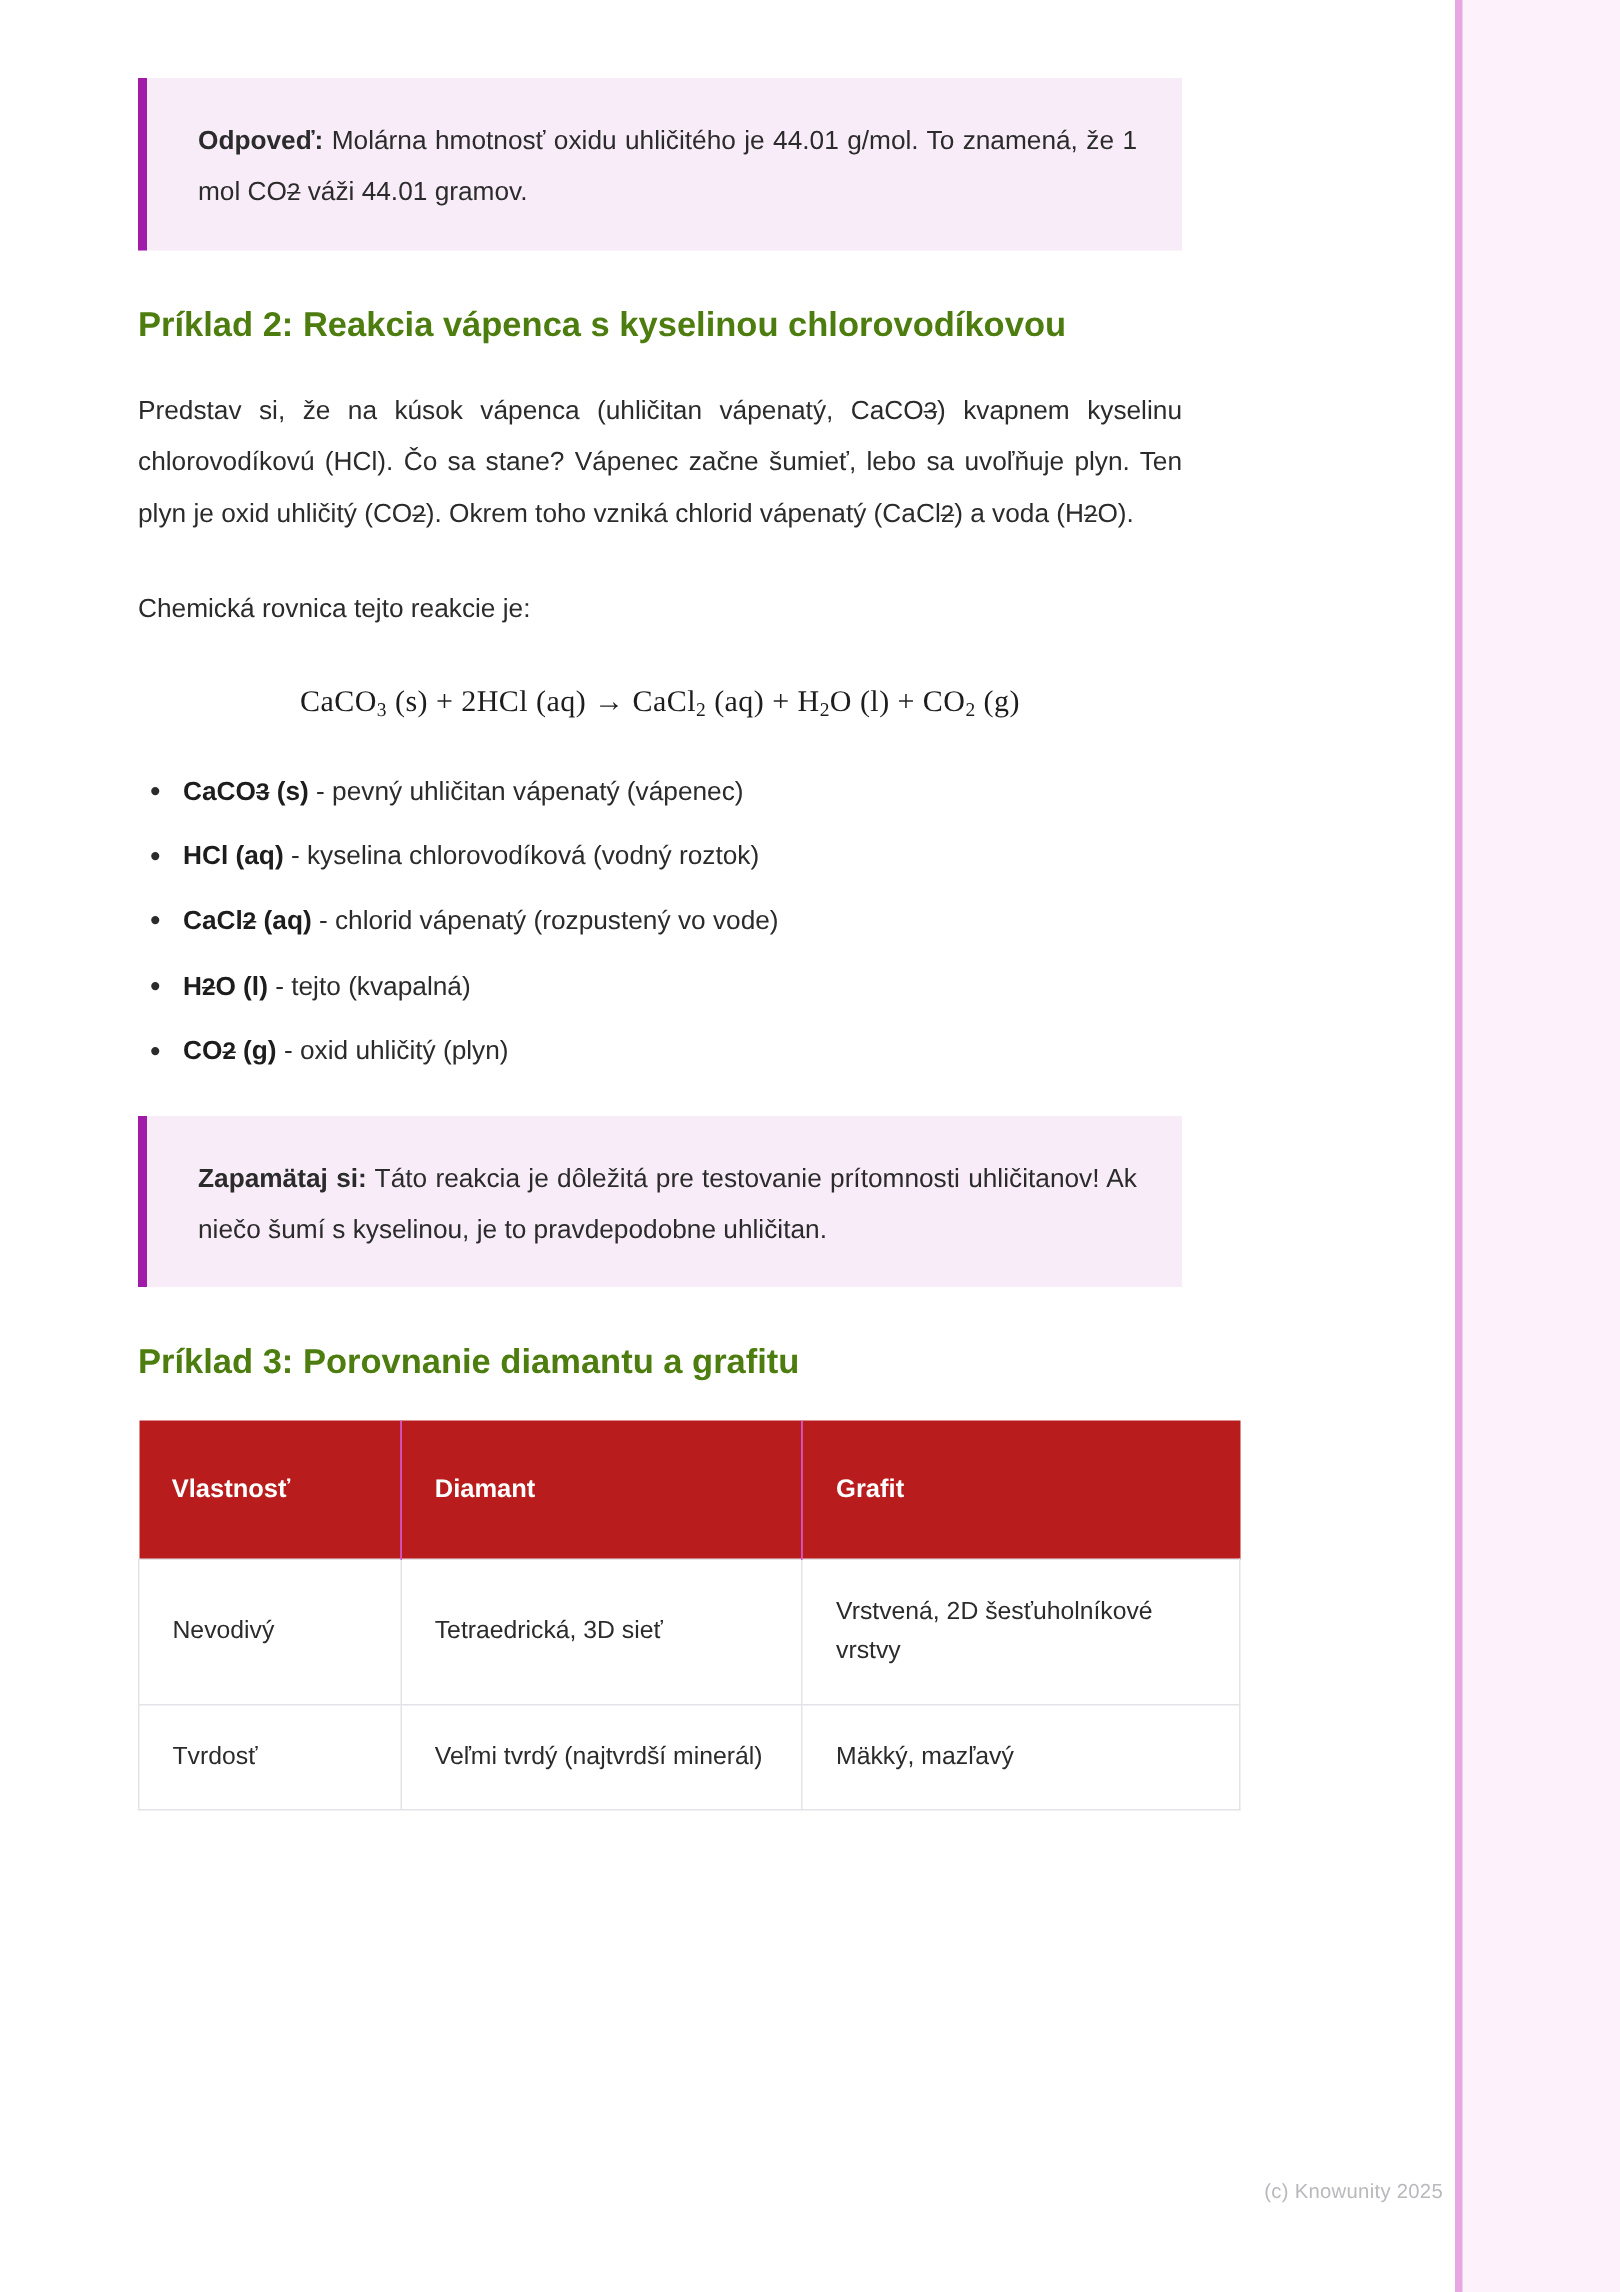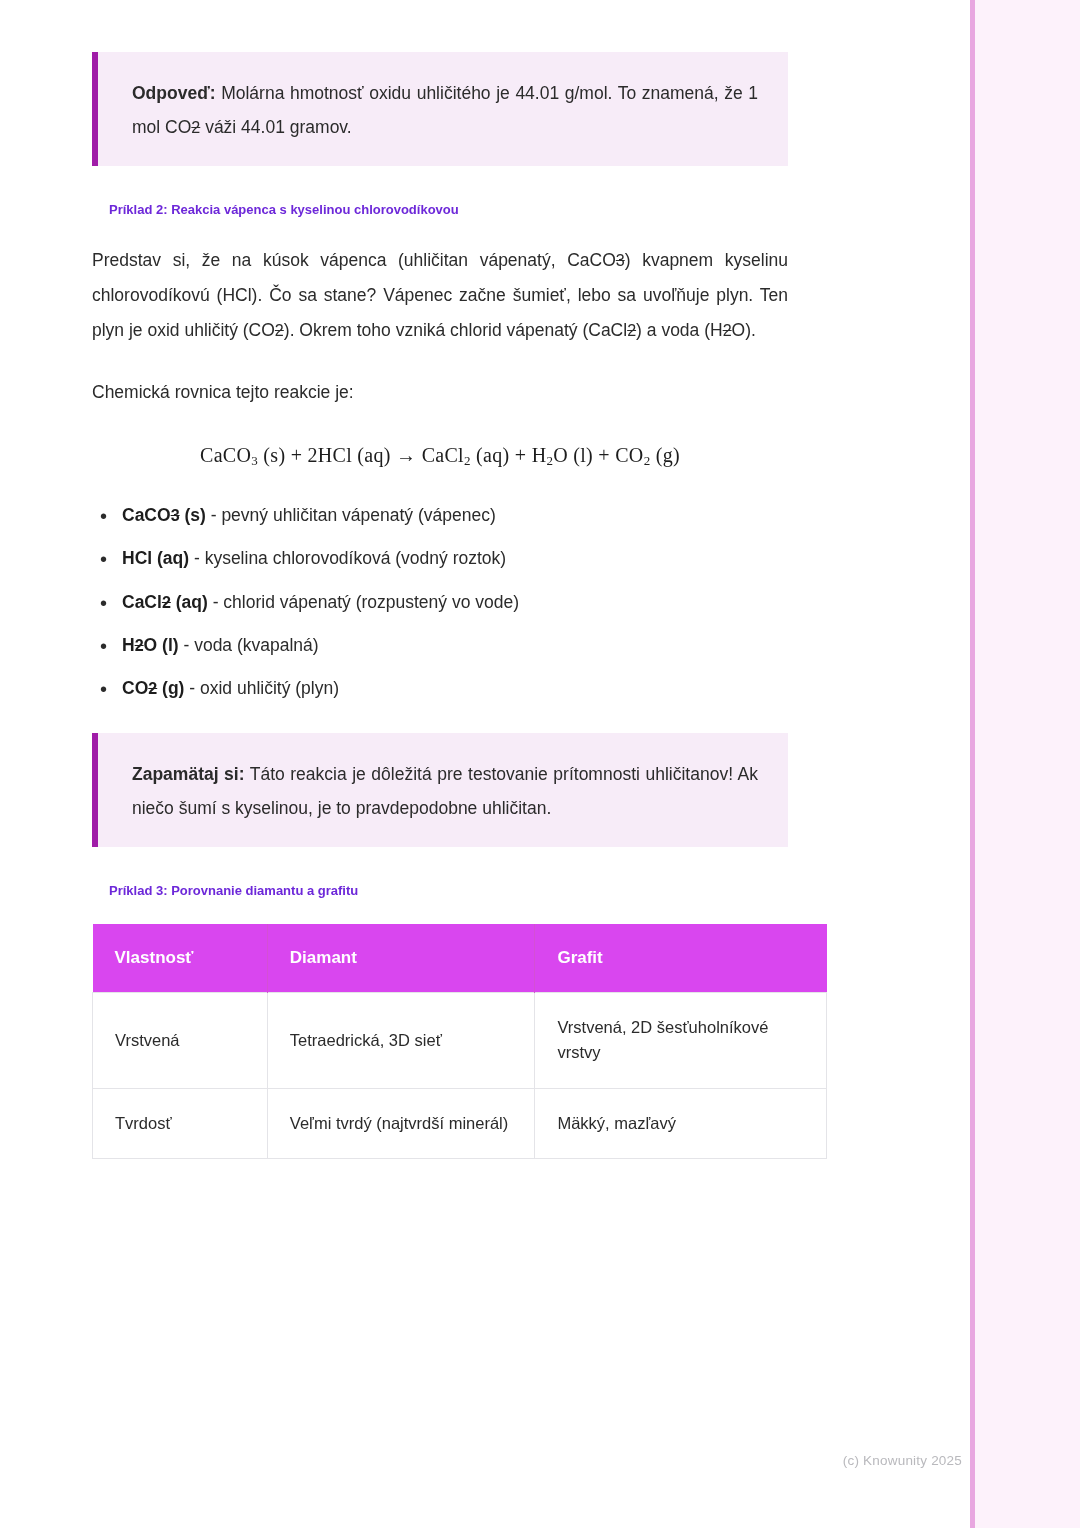--- a/index.html
+++ b/index.html
@@ -50,24 +50,24 @@
   .callout p {
     margin: 0;
     font-size: 17.5px;
     line-height: 1.95;
     text-align: justify;
     color: #2b2b2b;
   }
   .callout b { font-weight: bold; }
 
   h3.section-title {
-    font-size: 13px;
+    font-size: 23px;
     font-weight: bold;
-    color: #6d28d9;
-    margin: 0 0 26px 17px;
+    color: #4d7c0f;
+    margin: 0 0 26px 0;
   }
 
   p.body-text {
     font-size: 17.5px;
     line-height: 1.98;
     margin: 0 0 28px 0;
     text-align: justify;
     color: #2b2b2b;
   }
   p.body-text.noju { text-align: left; }
@@ -113,25 +113,25 @@
     font-size: 0.92em;
   }
 
   table.compare {
     width: 735px;
     border-collapse: collapse;
     margin-top: 14px;
     font-size: 16.5px;
   }
   table.compare th {
-    background: #d946ef;
+    background: #b91c1c;
     color: #ffffff;
     text-align: left;
     font-weight: bold;
-    padding: 24px 22px;
+    padding: 36px 22px;
     font-size: 17px;
     border-right: 1px solid #d54fd5;
   }
   table.compare th:last-child { border-right: none; }
   table.compare td {
     padding: 22px 22px;
     border: 1px solid #e4e4e8;
     vertical-align: middle;
     line-height: 1.55;
     color: #2b2b2b;
@@ -168,21 +168,21 @@
   <p class="body-text">Predstav si, že na kúsok vápenca (uhličitan vápenatý, CaCO<span class="sub-strike">3</span>) kvapnem kyselinu chlorovodíkovú (HCl). Čo sa stane? Vápenec začne šumieť, lebo sa uvoľňuje plyn. Ten plyn je oxid uhličitý (CO<span class="sub-strike">2</span>). Okrem toho vzniká chlorid vápenatý (CaCl<span class="sub-strike">2</span>) a voda (H<span class="sub-strike">2</span>O).</p>
 
   <p class="body-text noju">Chemická rovnica tejto reakcie je:</p>
 
   <div class="equation">CaCO<sub>3</sub> (s) + 2HCl (aq) → CaCl<sub>2</sub> (aq) + H<sub>2</sub>O (l) + CO<sub>2</sub> (g)</div>
 
   <ul class="chem-list">
     <li><b>CaCO<span class="sub-strike">3</span> (s)</b><span> - pevný uhličitan vápenatý (vápenec)</span></li>
     <li><b>HCl (aq)</b><span> - kyselina chlorovodíková (vodný roztok)</span></li>
     <li><b>CaCl<span class="sub-strike">2</span> (aq)</b><span> - chlorid vápenatý (rozpustený vo vode)</span></li>
-    <li><b>H<span class="sub-strike">2</span>O (l)</b><span> - voda (kvapalná)</span></li>
+    <li><b>H<span class="sub-strike">2</span>O (l)</b><span> - tejto (kvapalná)</span></li>
     <li><b>CO<span class="sub-strike">2</span> (g)</b><span> - oxid uhličitý (plyn)</span></li>
   </ul>
 
   <div class="callout">
     <p><b>Zapamätaj si:</b><span> Táto reakcia je dôležitá pre testovanie prítomnosti uhličitanov! Ak niečo šumí s kyselinou, je to pravdepodobne uhličitan.</span></p>
   </div>
 
   <h3 class="section-title">Príklad 3: Porovnanie diamantu a grafitu</h3>
 
 
@@ -194,21 +194,21 @@
       </colgroup>
     <thead>
       <tr>
         <th>Vlastnosť</th>
         <th>Diamant</th>
         <th>Grafit</th>
       </tr>
     </thead>
     <tbody>
       <tr>
-        <td>Vrstvená</td>
+        <td>Nevodivý</td>
         <td>Tetraedrická, 3D sieť</td>
         <td>Vrstvená, 2D šesťuholníkové vrstvy</td>
       </tr>
       <tr>
         <td>Tvrdosť</td>
         <td>Veľmi tvrdý (najtvrdší minerál)</td>
         <td>Mäkký, mazľavý</td>
       </tr>
     </tbody>
   </table>

